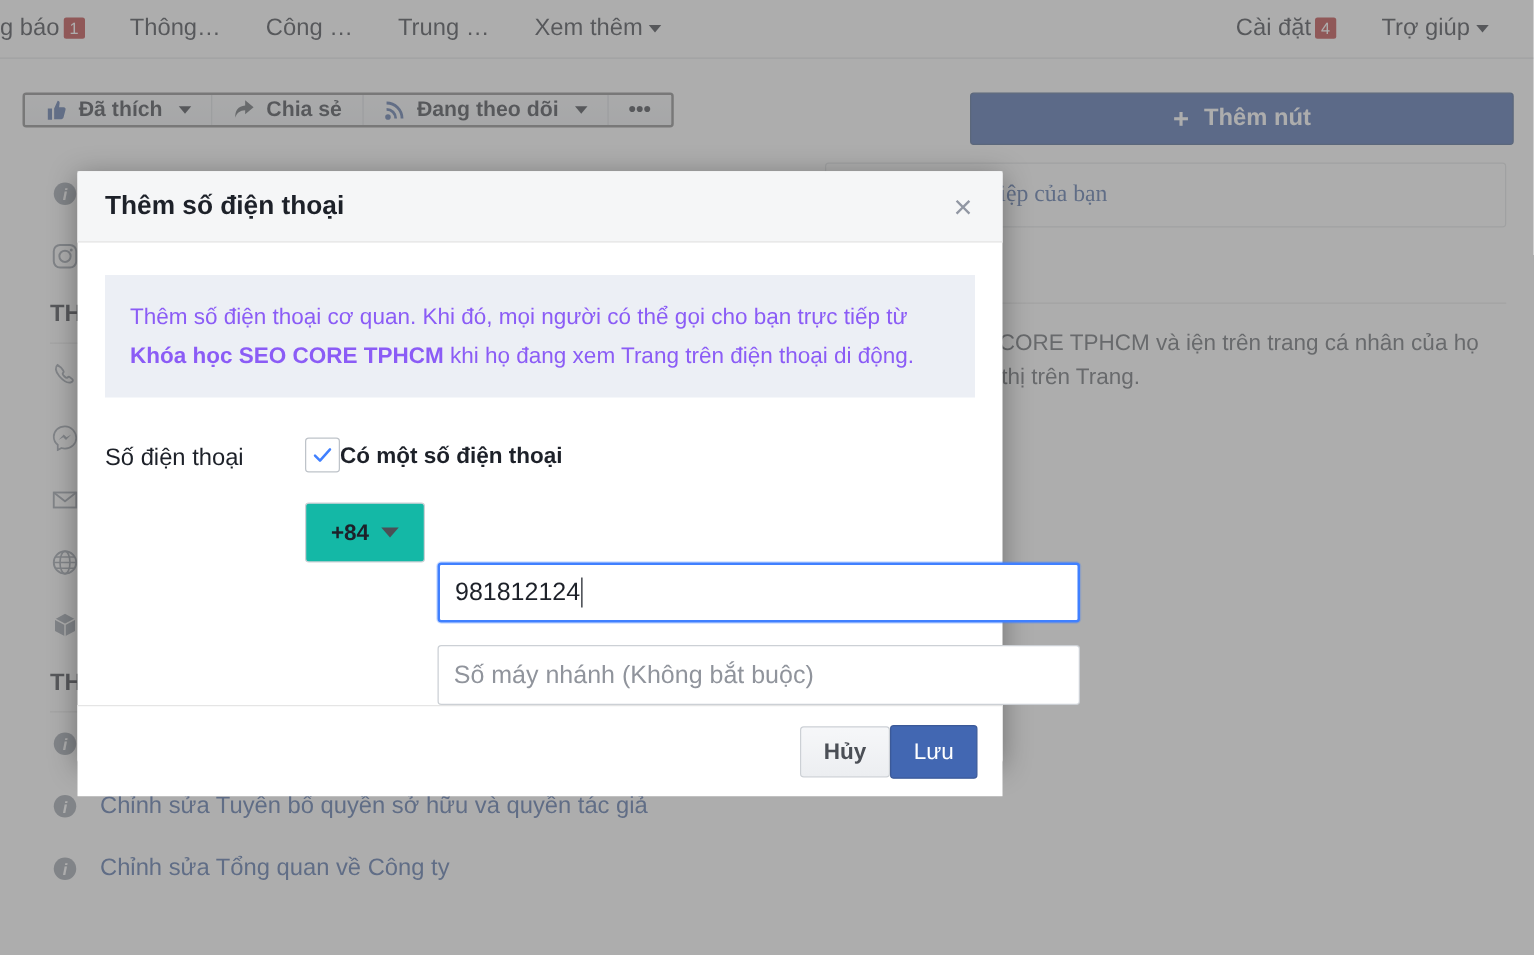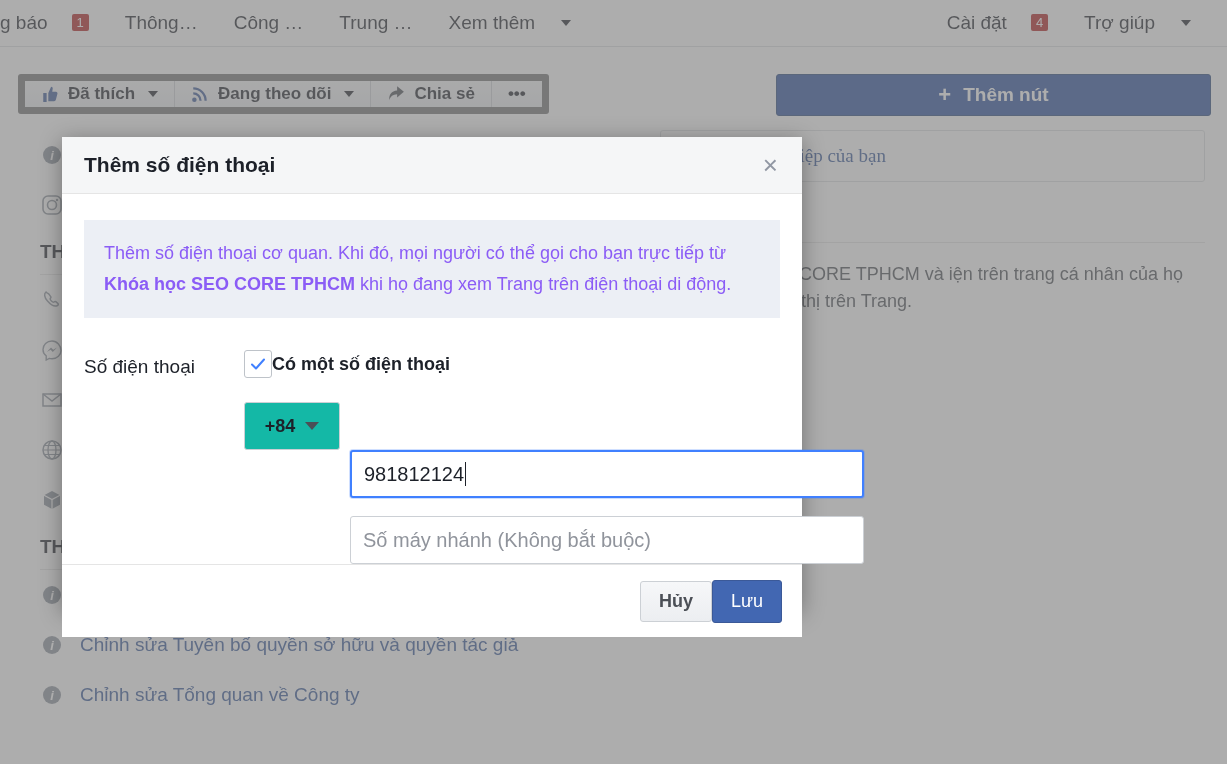--- a/index.html
+++ b/index.html
@@ -27,21 +27,21 @@
   .topnav {
     position: absolute; top: 0; left: 0; width: 1227px; height: 47px;
     background: #ffffff;
     border-bottom: 1px solid #dddfe2;
     display: flex; align-items: center;
   }
   .topnav-left { display: flex; align-items: center; }
   .topnav-right { display: flex; align-items: center; margin-left: auto; padding-right: 18px; }
   .nav-item {
     font-size: 19px; color: #1d2129; padding: 0 18px;
-    white-space: nowrap; display: flex; align-items: center; gap: 24px; justify-content: space-between;
+    white-space: nowrap; display: flex; align-items: center; gap: 3px; justify-content: space-between;
   }
   .nav-item.first { padding-left: 0; }
   .badge {
     display: inline-block;
     background: #b32121; color: #fff;
     font-size: 13px; line-height: 15px;
     padding: 1px 5px; border-radius: 2px;
     font-weight: normal; position: relative; top: -1px;
   }
   .caret {
@@ -53,23 +53,23 @@
   }
 
   
   .toolbar {
     position: absolute; top: 62px; left: 0; width: 1227px; height: 68px;
     background: #ffffff;
   }
   .btn-group {
     position: absolute; left: 18px; top: 12px;
     display: flex; align-items: stretch;
-    border: 7px solid #737373; border-radius: 3px;
+    border: 2px solid #737373; border-radius: 3px;
     background: #f6f7f9; overflow: hidden;
-    height: 40px;
+    height: 28px;
   }
   .tb-btn {
     display: flex; align-items: center; gap: 9px;
     padding: 0 16px;
     font-size: 17px; font-weight: bold; color: #1d2129;
     border-right: 1px solid #ccd0d5;
     background: linear-gradient(#f6f7f9,#eceef1);
     white-space: nowrap;
   }
   .tb-btn:last-child { border-right: none; }
@@ -272,35 +272,35 @@
             <svg width="18" height="18" viewBox="0 0 16 16">
                 <path fill="#3b5998" d="M2 7h3v8H2V7zm4.5 0L9 1.5c.9 0 1.6.8 1.4 1.7L10 6h3.3c.9 0 1.6.9 1.3 1.8l-1.4 5.4c-.2.7-.8 1.3-1.6 1.3H6.5V7z"></path>
               </svg>
           </span>
           <span>Đã thích</span>
           <span class="caret"></span>
         </div>
         <div class="tb-btn">
           <span class="ico">
             <svg width="18" height="18" viewBox="0 0 16 16">
+                <path fill="#4b4f56" d="M9 1l6 5-6 5V8.2C5.3 8.4 3 10 2 13.5 1.6 8.5 4 5.3 9 4.8V1z"></path>
+              </svg>
+          </span>
+          <span>Chia sẻ</span>
+        </div>
+        <div class="tb-btn">
+          <span class="ico">
+            <svg width="18" height="18" viewBox="0 0 16 16">
                 <circle cx="3" cy="13" r="2" fill="#3b5998"></circle>
                 <path d="M2 7.5a6.5 6.5 0 016.5 6.5" stroke="#3b5998" stroke-width="2" fill="none"></path>
                 <path d="M2 3a11 11 0 0111 11" stroke="#3b5998" stroke-width="2" fill="none"></path>
               </svg>
           </span>
           <span>Đang theo dõi</span>
           <span class="caret"></span>
-        </div>
-        <div class="tb-btn">
-          <span class="ico">
-            <svg width="18" height="18" viewBox="0 0 16 16">
-                <path fill="#4b4f56" d="M9 1l6 5-6 5V8.2C5.3 8.4 3 10 2 13.5 1.6 8.5 4 5.3 9 4.8V1z"></path>
-              </svg>
-          </span>
-          <span>Chia sẻ</span>
         </div>
         <div class="tb-btn">
           <span>•••</span>
         </div>
       </div>
 
       <div class="add-btn">
         <span class="plus-ico">+</span>
         <span>Thêm nút</span>
       </div>

